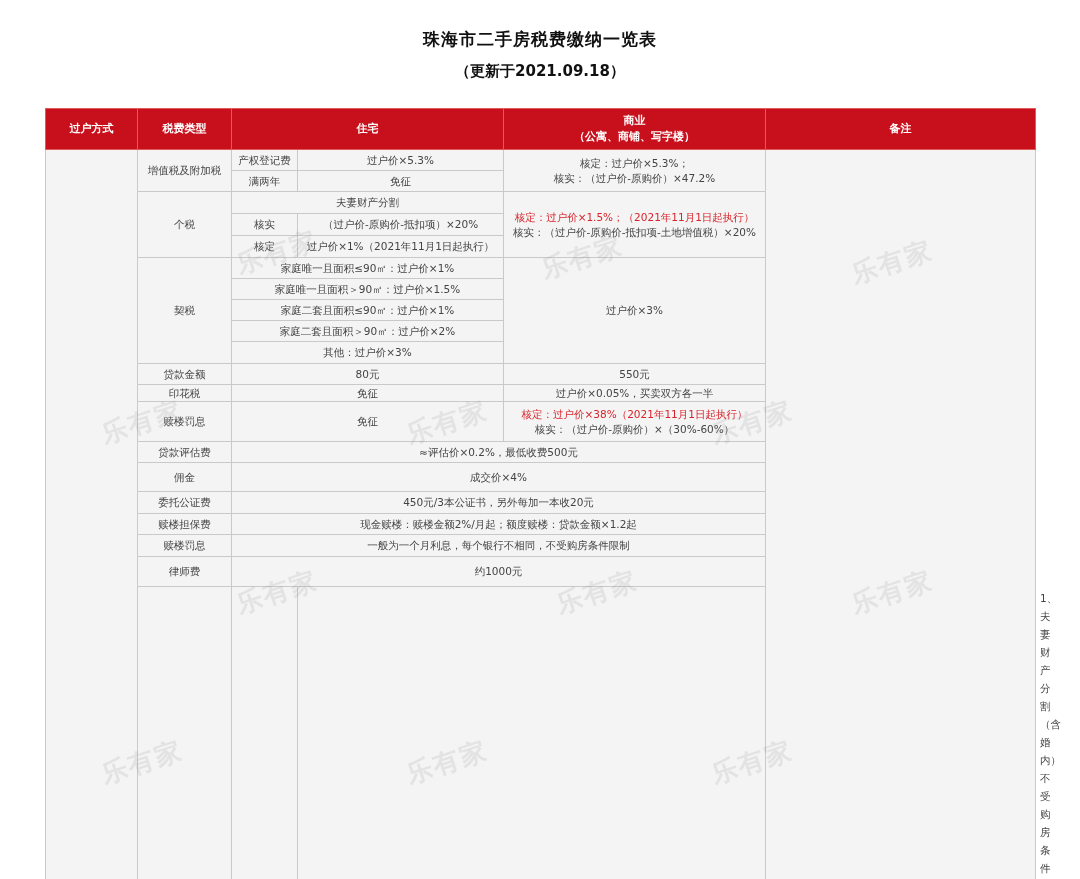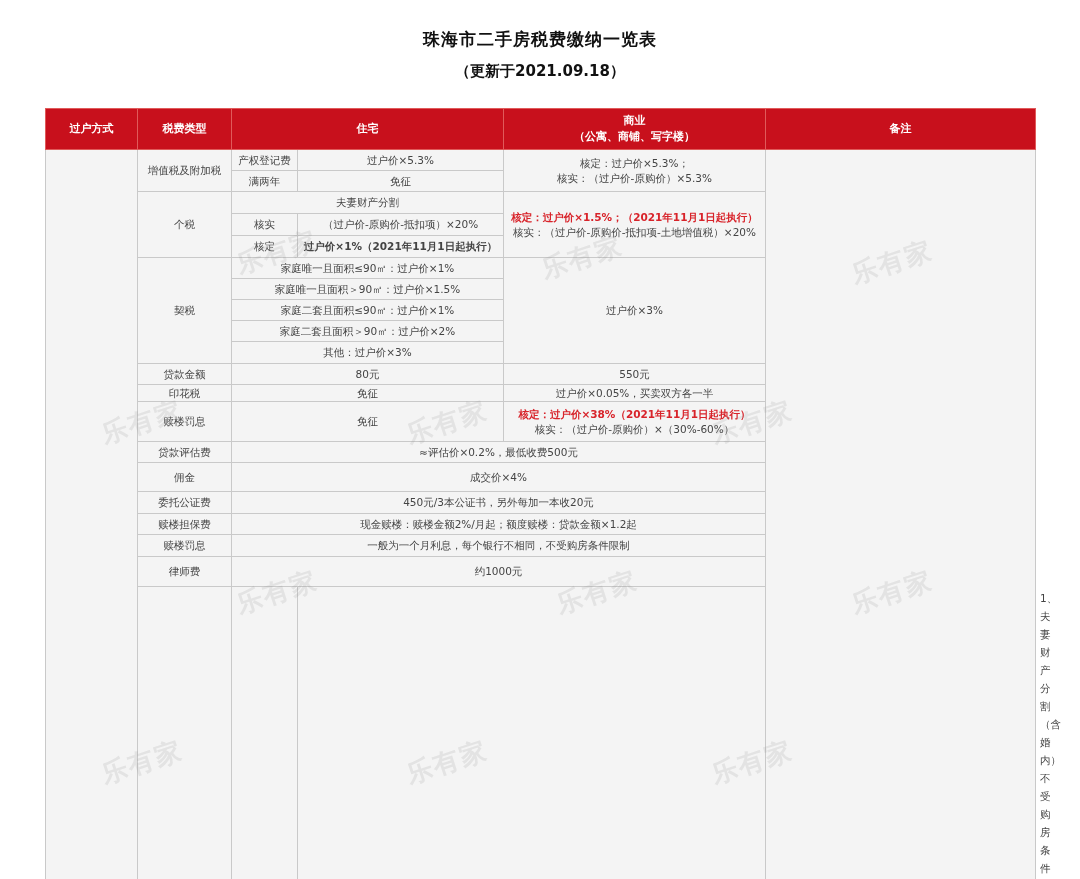--- a/index.html
+++ b/index.html
@@ -24,21 +24,21 @@
     font-size:10.5px; background:#f4f4f4;
   }
   table.fees td, table.fees th {
     border:1px solid #c9c9c9; text-align:center; vertical-align:middle;
     padding:0 3px; line-height:15px; color:#444;
   }
   table.fees thead th {
     background:#c8101c; color:#fff; font-weight:bold; height:40px;
     border:1px solid #e05a5a; font-size:11px; line-height:16px;
   }
-  .red { color:#d8232a; font-weight:bold; }
+  .red { color:#d8232a; font-weight:normal; }
   .note { text-align:left !important; padding:2px 4px !important; line-height:18px !important; }
   .watermark {
     position:absolute; font-size:26px; font-weight:bold; color:rgba(150,150,150,0.18);
     transform:rotate(-18deg); pointer-events:none; letter-spacing:2px;
   }
 </style>
 </head>
 <body>
 
 <div class="title">珠海市二手房税费缴纳一览表</div>
@@ -68,21 +68,21 @@
   </thead>
   <tbody>
 
     <tr style="height:21px">
       <td rowspan="20">买卖</td>
       <td rowspan="2">增值税及附加税</td>
       <td>产权登记费</td>
       <td>过户价×5.3%</td>
       <td rowspan="2">
         <div>核定：过户价×5.3%；</div>
-        <div>核实：（过户价-原购价）×5.3%</div>
+        <div>核实：（过户价-原购价）×47.2%</div>
       </td>
       <td rowspan="20">/</td>
     </tr>
     <tr style="height:21px">
       <td>满两年</td>
       <td>免征</td>
     </tr>
     <tr style="height:22px">
       <td rowspan="3">个税</td>
       <td colspan="2">夫妻财产分割</td>

